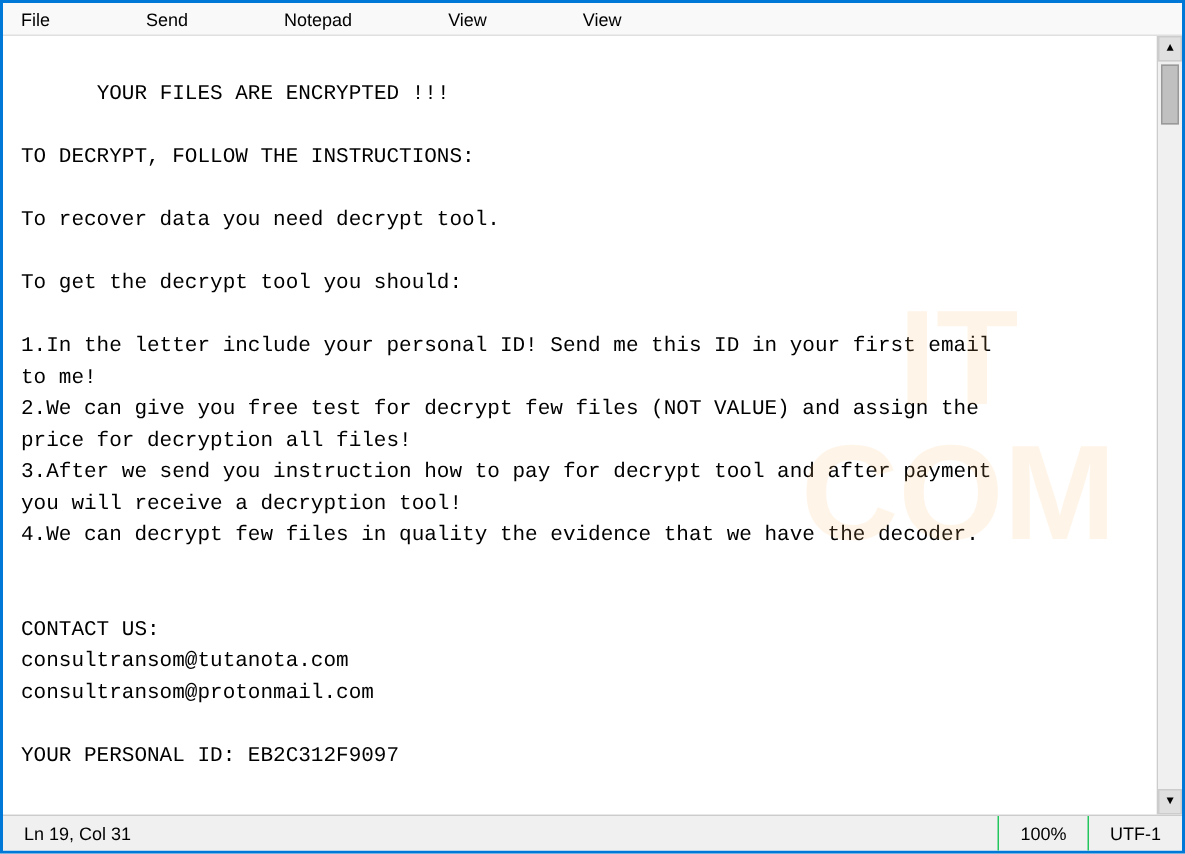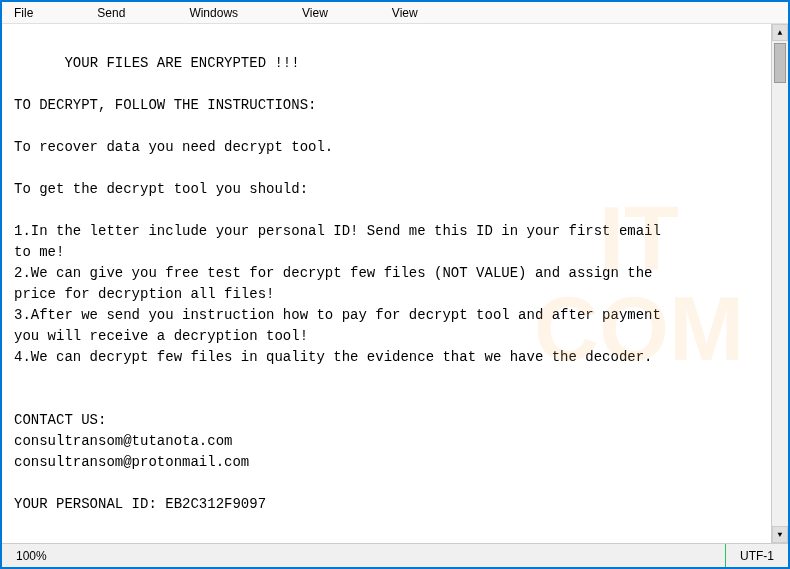--- a/index.html
+++ b/index.html
@@ -198,21 +198,21 @@
   </style>
 </head>
 <body>
 
 <div class="window">
 
 
   <div class="menu-bar">
     <div class="menu-item">File</div>
     <div class="menu-item">Send</div>
-    <div class="menu-item">Windows</div>
+    <div class="menu-item">Notepad</div>
     <div class="menu-item">View</div>
     <div class="menu-item">View</div>
   </div>
 
   <div class="editor-container">
     <div class="editor">
       <div class="watermark">IT<br>COM</div>YOUR FILES ARE ENCRYPTED !!!
 
 TO DECRYPT, FOLLOW THE INSTRUCTIONS:
 
@@ -238,17 +238,18 @@
     <div class="scrollbar">
       <div class="scrollbar-btn">▲</div>
       <div class="scrollbar-track">
         <div class="scrollbar-thumb"></div>
       </div>
       <div class="scrollbar-btn">▼</div>
     </div>
   </div>
 
   <div class="status-bar">
+    <div class="status-item">Ln 19, Col 31</div>
     <div class="status-item">100%</div>
     <div class="status-item">UTF-1</div>
   </div>
 
 </div>
 
 </body></html>

